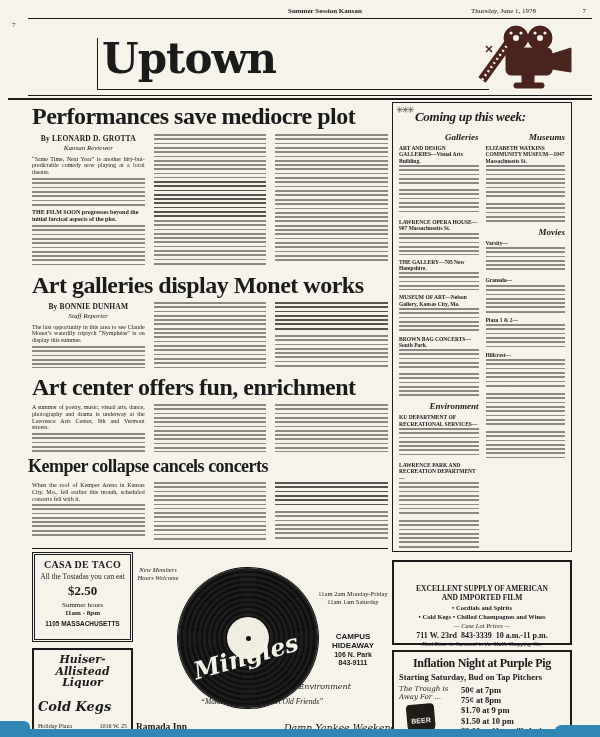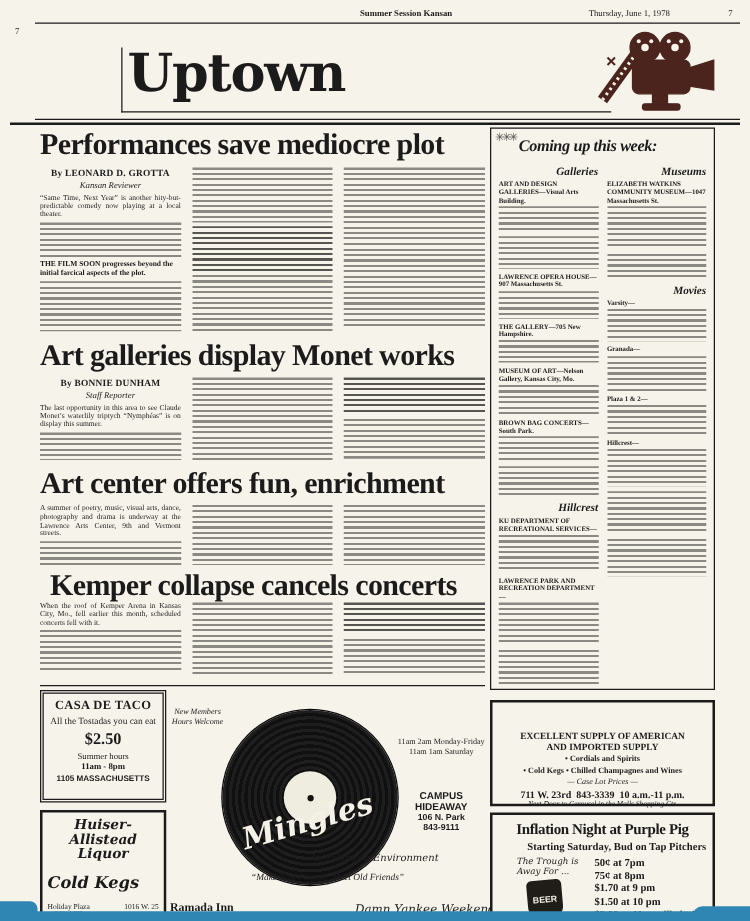--- a/index.html
+++ b/index.html
@@ -48,22 +48,22 @@
   .boones{left:392px;top:560px;width:180px;height:85px;border:2px solid #1b1b1b;text-align:center;padding:4px 4px}
   .boones .nm{font-size:12px;font-weight:bold;letter-spacing:.3px;border-bottom:1px solid #1b1b1b;display:inline-block;padding:0 4px 1px}
   .boones .h1{font-size:7.5px;font-weight:bold;margin-top:18px}
   .boones .h2{font-size:7.5px;font-weight:bold}
   .boones .bl{font-size:6.5px;font-weight:bold;margin-top:2px}
   .boones .cs{font-size:6.5px;font-style:italic;margin-top:2px}
   .boones .rw{font-size:8px;font-weight:bold;margin-top:2px}
   .boones .ft{font-size:6px;font-style:italic;margin-top:1px}
   .ppig{left:392px;top:650px;width:180px;height:101px;border:2px solid #1b1b1b;padding:4px 5px}
   .ppig .h1{font-size:12px;font-weight:bold;text-align:center;letter-spacing:-.3px}
-  .ppig .h2{font-size:8.5px;font-weight:bold;text-align:right;margin-top:1px}
-  .ppig .mid{display:flex;justify-content:flex-end;margin-top:3px}
+  .ppig .h2{font-size:8.5px;font-weight:bold;text-align:left;margin-top:1px}
+  .ppig .mid{display:flex;justify-content:flex-start;margin-top:3px}
   .ppig .scr{font-size:7px;font-style:italic;width:62px;font-family:"DejaVu Serif",serif}
   .ppig .crest{width:28px;height:32px;background:#201c18;border-radius:4px 4px 11px 11px;color:#f1eee4;font-size:7px;font-weight:bold;display:flex;align-items:center;justify-content:center;transform:rotate(-5deg);margin:3px 0 0 8px;font-family:"Liberation Sans",sans-serif}
   .ppig .prices div{font-size:8.5px;font-weight:bold;line-height:1.2;white-space:nowrap}
   
   .recordzone{position:absolute;left:136px;top:552px;width:252px;height:185px}
   .members{position:absolute;left:0;top:14px;width:44px;font-size:6.5px;font-style:italic;text-align:center;line-height:1.25}
   .record{position:absolute;left:42px;top:16px;width:140px;height:140px;border-radius:50%;background:repeating-radial-gradient(circle at 50% 50%,#101010 0px,#101010 2.5px,#1e1e1e 2.5px,#1e1e1e 5px);box-shadow:0 0 0 1px #0a0a0a}
   .record-label{position:absolute;left:50%;top:50%;transform:translate(-50%,-50%);width:42px;height:42px;border-radius:50%;background:#efece0;display:flex;align-items:center;justify-content:center}
   .record-hole{width:5px;height:5px;border-radius:50%;background:#141210}
   .record-script{position:absolute;left:14px;top:74px;color:#f4f1e6;font-style:italic;font-weight:bold;font-size:24px;transform:rotate(-16deg);font-family:"DejaVu Serif",serif;white-space:nowrap}
@@ -168,21 +168,21 @@
       <div class="tx" style="height:20px"></div>
     </div>
     <div class="col">
       <div class="tx" style="height:48px"></div>
     </div>
     <div class="col">
       <div class="tx" style="height:48px"></div>
     </div>
   </div>
 
-  <h2 class="headline" style="left:40px;top:456px;font-size:24px">Kemper collapse cancels concerts</h2>
+  <h2 class="headline" style="left:28px;top:456px;font-size:18px">Kemper collapse cancels concerts</h2>
   <div class="cols" style="left:32px;top:482px;width:356px;height:62px">
     <div class="col">
       <p class="first">When the roof of Kemper Arena in Kansas City, Mo., fell earlier this month, scheduled concerts fell with it.</p>
       <div class="tx" style="height:32px"></div>
     </div>
     <div class="col">
       <div class="tx" style="height:58px"></div>
     </div>
     <div class="col">
       <div class="tx txb" style="height:26px"></div>
@@ -216,21 +216,21 @@
             <span class="cu-lead">MUSEUM OF ART—Nelson Gallery, Kansas City, Mo.</span>
             <div class="tx" style="height:24px"></div>
           </div>
         <div class="cu-entry">
             <span class="cu-lead">BROWN BAG CONCERTS—South Park.</span>
             <div class="tx" style="height:20px"></div>
           </div>
         <div class="cu-entry">
             <div class="tx" style="height:24px"></div>
           </div>
-        <div class="cu-h">Hillcrest</div>
+        <div class="cu-h">Environment</div>
         <div class="cu-entry">
             <span class="cu-lead">KU DEPARTMENT OF RECREATIONAL SERVICES—</span>
             <div class="tx" style="height:30px"></div>
           </div>
         <div class="cu-entry">
             <span class="cu-lead">LAWRENCE PARK AND RECREATION DEPARTMENT—</span>
             <div class="tx" style="height:34px"></div>
           </div>
         <div class="cu-entry">
             <div class="tx" style="height:28px"></div>
@@ -316,21 +316,21 @@
       </div>
       <div class="promo">
         <div class="ps">Damn Yankee Weekend</div>
         <div class="pt">Starting tonight drawing for Sunday’s Royal &amp; Yankee game.</div>
       </div>
     </div>
   </div>
 
   <div class="adbox boones">
     <div class="h1">EXCELLENT SUPPLY OF AMERICAN</div>
-    <div class="h2">AND IMPORTED SUPPLY</div>
+    <div class="h2">AND IMPORTED FILM</div>
     <div class="bl">• Cordials and Spirits</div>
     <div class="bl">• Cold Kegs • Chilled Champagnes and Wines</div>
     <div class="cs">— Case Lot Prices —</div>
     <div class="rw"><span>711 W. 23rd</span> &nbsp;<span>843-3339</span> &nbsp;<span>10 a.m.-11 p.m.</span></div>
     <div class="ft">Next Door to Carousel in the Malls Shopping Ctr.</div>
   </div>
 
   <div class="adbox ppig">
     <div class="h1">Inflation Night at Purple Pig</div>
     <div class="h2">Starting Saturday, Bud on Tap Pitchers</div>

